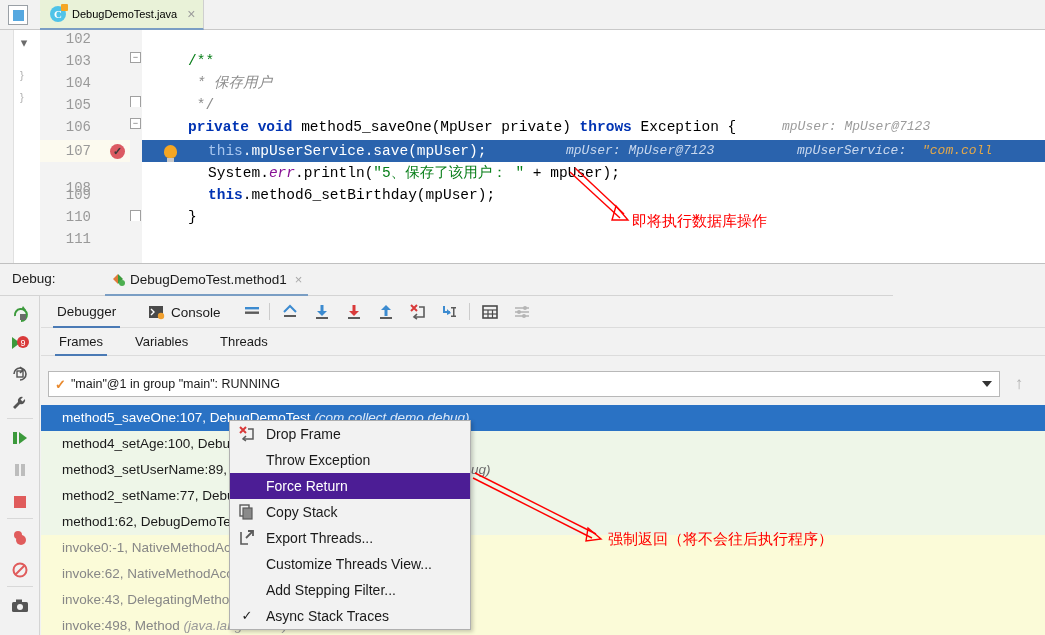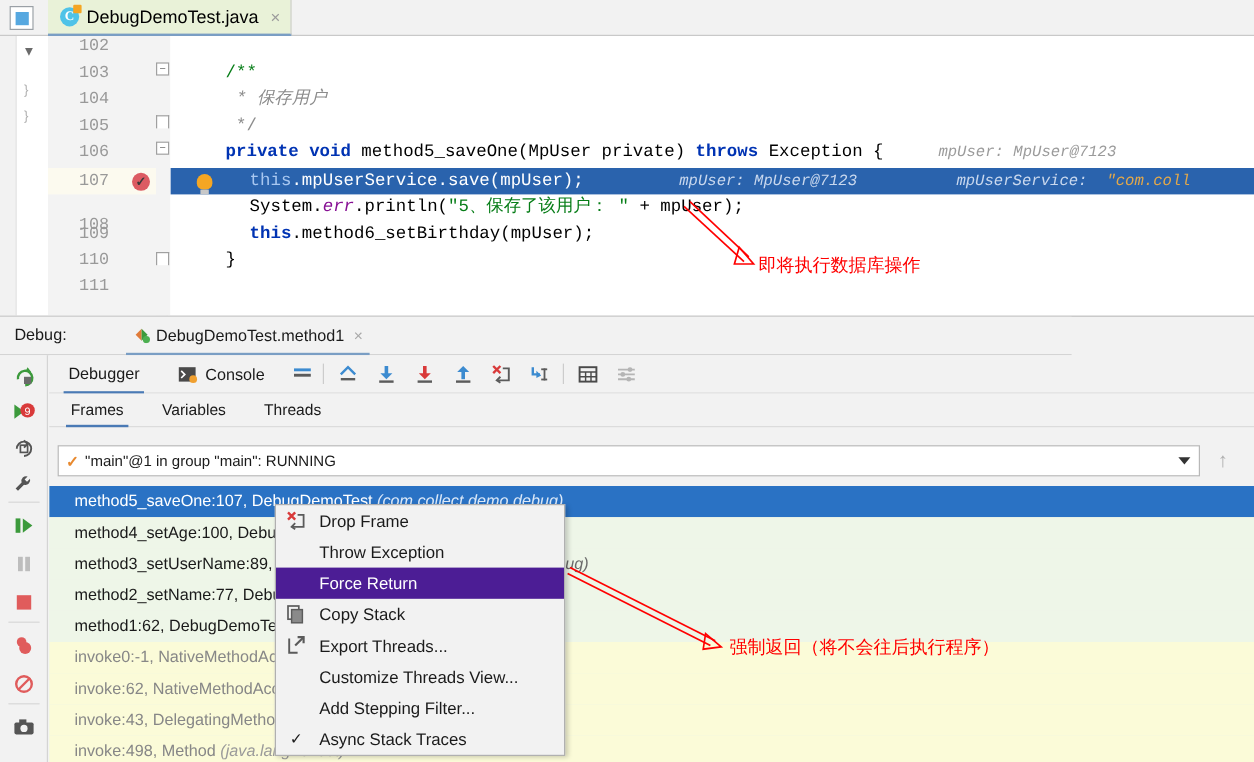--- a/index.html
+++ b/index.html
@@ -31,21 +31,21 @@
   .java-icon {
     width: 16px; height: 16px; border-radius: 50%;
     background: #4fc3e8; color: #ffffff; font-size: 11px; font-weight: bold;
     display: flex; align-items: center; justify-content: center;
     position: relative; margin-right: 6px; font-family: "Liberation Serif", serif;
   }
   .java-icon::after {
     content: ""; position: absolute; right: -2px; top: -2px;
     width: 7px; height: 7px; background: #f5a623; border-radius: 1px;
   }
-  .file-tab .fname { font-size: 15px; color: #000000; }
+  .file-tab .fname { font-size: 11px; color: #000000; }
   .tab-close {
     margin-left: 10px; color: #9b9b9b; font-size: 14px; line-height: 1; cursor: pointer;
   }
 
   
   .editor {
     position: absolute; left: 0; top: 30px; width: 1045px; height: 233px;
     background: #ffffff; overflow: hidden;
   }
   .breadcrumb-strip {

